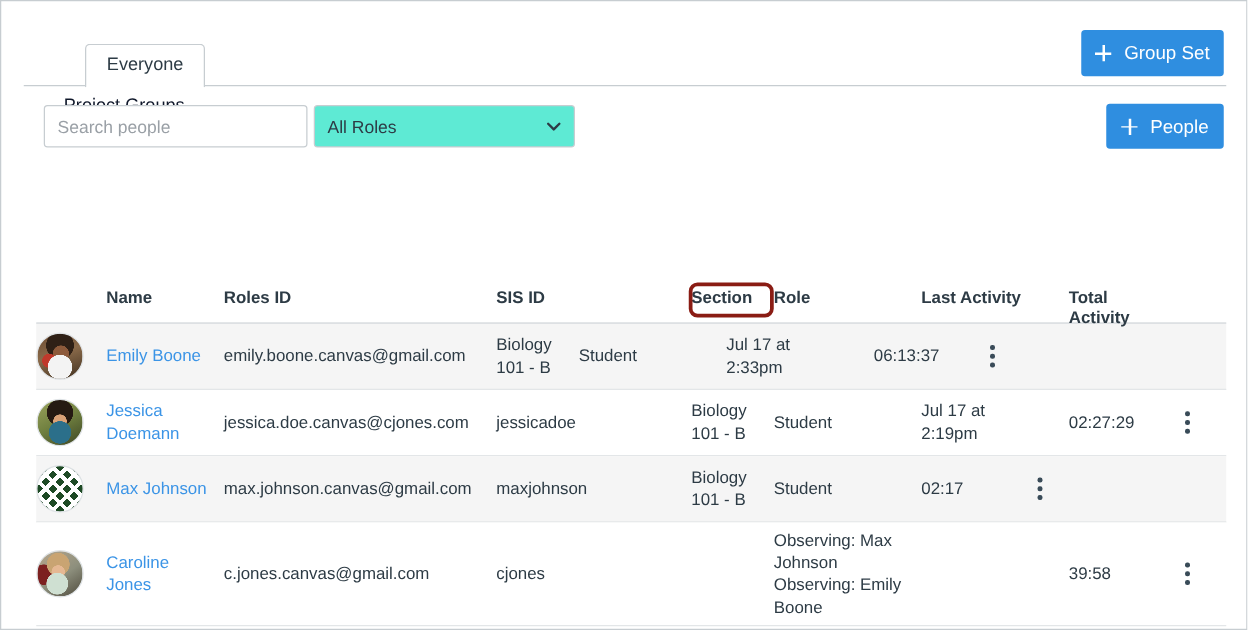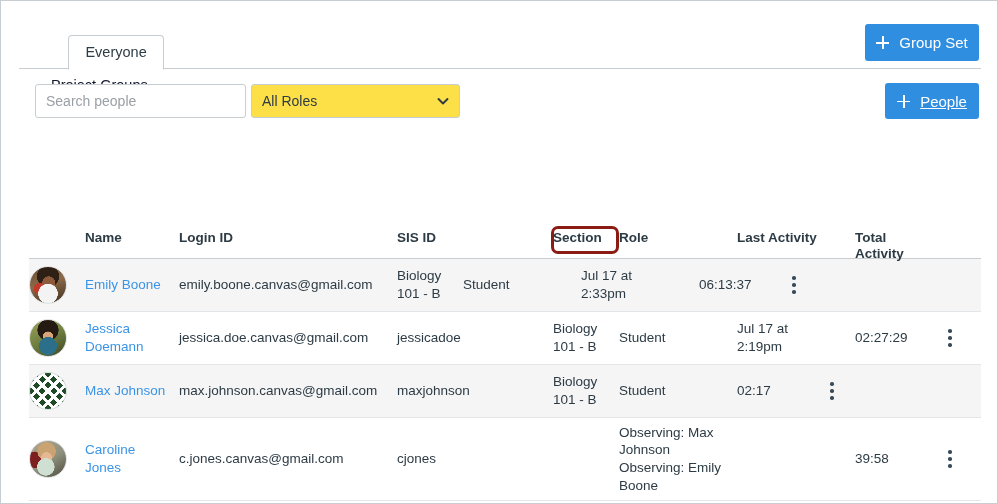--- a/index.html
+++ b/index.html
@@ -88,21 +88,21 @@
 
   .roles-select {
     position: absolute;
     left: 216px;
     top: 0;
     width: 209px;
     height: 34px;
     box-sizing: border-box;
     border: 1px solid #c7cdd1;
     border-radius: 3px;
-    background: #fde047;
+    background: #5eead4;
     display: flex;
     align-items: center;
     padding: 0 10px;
     cursor: pointer;
   }
   .roles-select .label {
     font-size: 14px;
     color: #2d3b45;
     flex: 1;
   }
@@ -132,21 +132,20 @@
     right: 18px;
     top: 23px;
     width: 114px;
     height: 37px;
   }
   .btn-people {
     right: 18px;
     top: 82px;
     width: 94px;
     height: 36px;
-    text-decoration: underline;
   }
   .plus {
     display: inline-block;
     width: 13px;
     height: 13px;
     position: relative;
     flex: none;
   }
   .plus::before, .plus::after {
     content: "";
@@ -315,21 +314,21 @@
   <button class="btn-blue btn-people">
     <span class="plus"></span>
     <span>People</span>
   </button>
 
   <div class="table">
 
     <div class="trow thead">
       <div class="cell c-avatar"></div>
       <div class="cell c-name">Name</div>
-      <div class="cell c-login">Login ID</div>
+      <div class="cell c-login">Roles ID</div>
       <div class="cell c-sis">SIS ID</div>
       <div class="cell c-section">Section</div>
       <div class="cell c-role">Role</div>
       <div class="cell c-last">Last Activity</div>
       <div class="cell c-total two-line">Total
 Activity</div>
       <div class="cell c-menu"></div>
     </div>
 
     <div class="trow row-alt" style="height:53px">
@@ -355,21 +354,21 @@
       </div>
     </div>
 
     <div class="trow row-plain" style="height:53px">
       <div class="cell c-avatar">
         <div class="avatar av-jessica"></div>
       </div>
       <div class="cell c-name">
         <a class="name-link">Jessica Doemann</a>
       </div>
-      <div class="cell c-login">jessica.doe.canvas@gmail.com</div>
+      <div class="cell c-login">jessica.doe.canvas@cjones.com</div>
       <div class="cell c-sis">jessicadoe</div>
       <div class="cell c-section two-line">Biology
 101 - B</div>
       <div class="cell c-role">Student</div>
       <div class="cell c-last two-line">Jul 17 at
 2:19pm</div>
       <div class="cell c-total">02:27:29</div>
       <div class="cell c-menu">
         <div class="kebab">
             <i></i>

